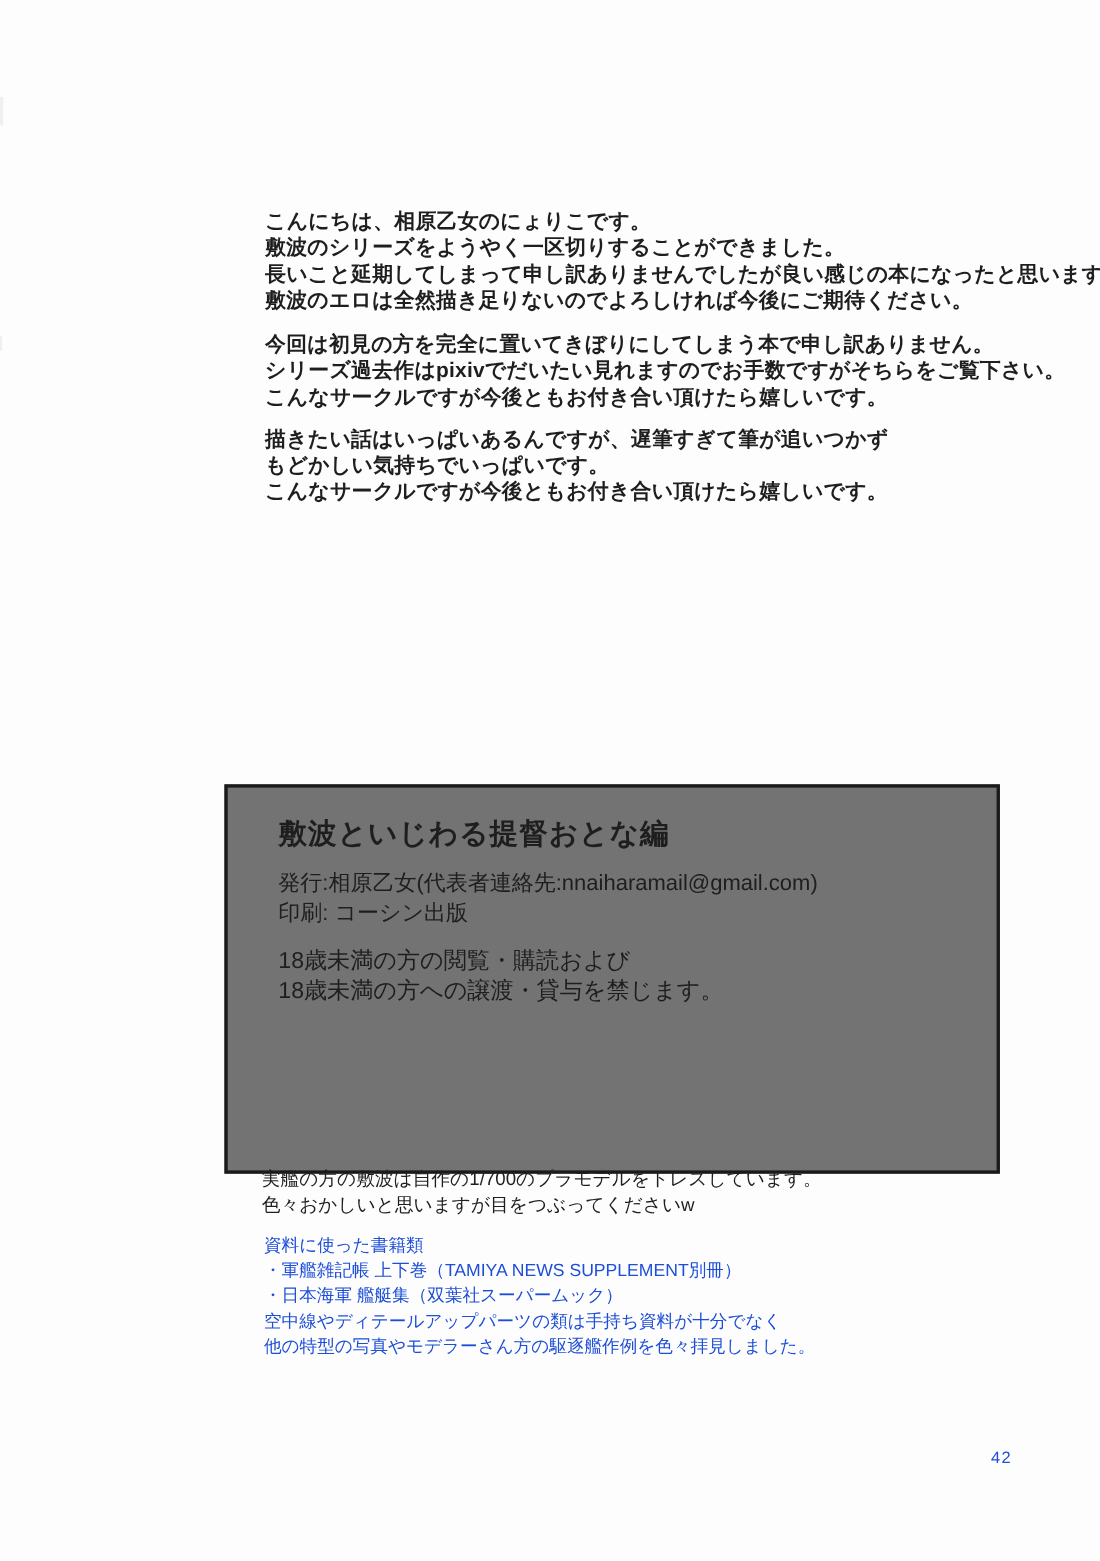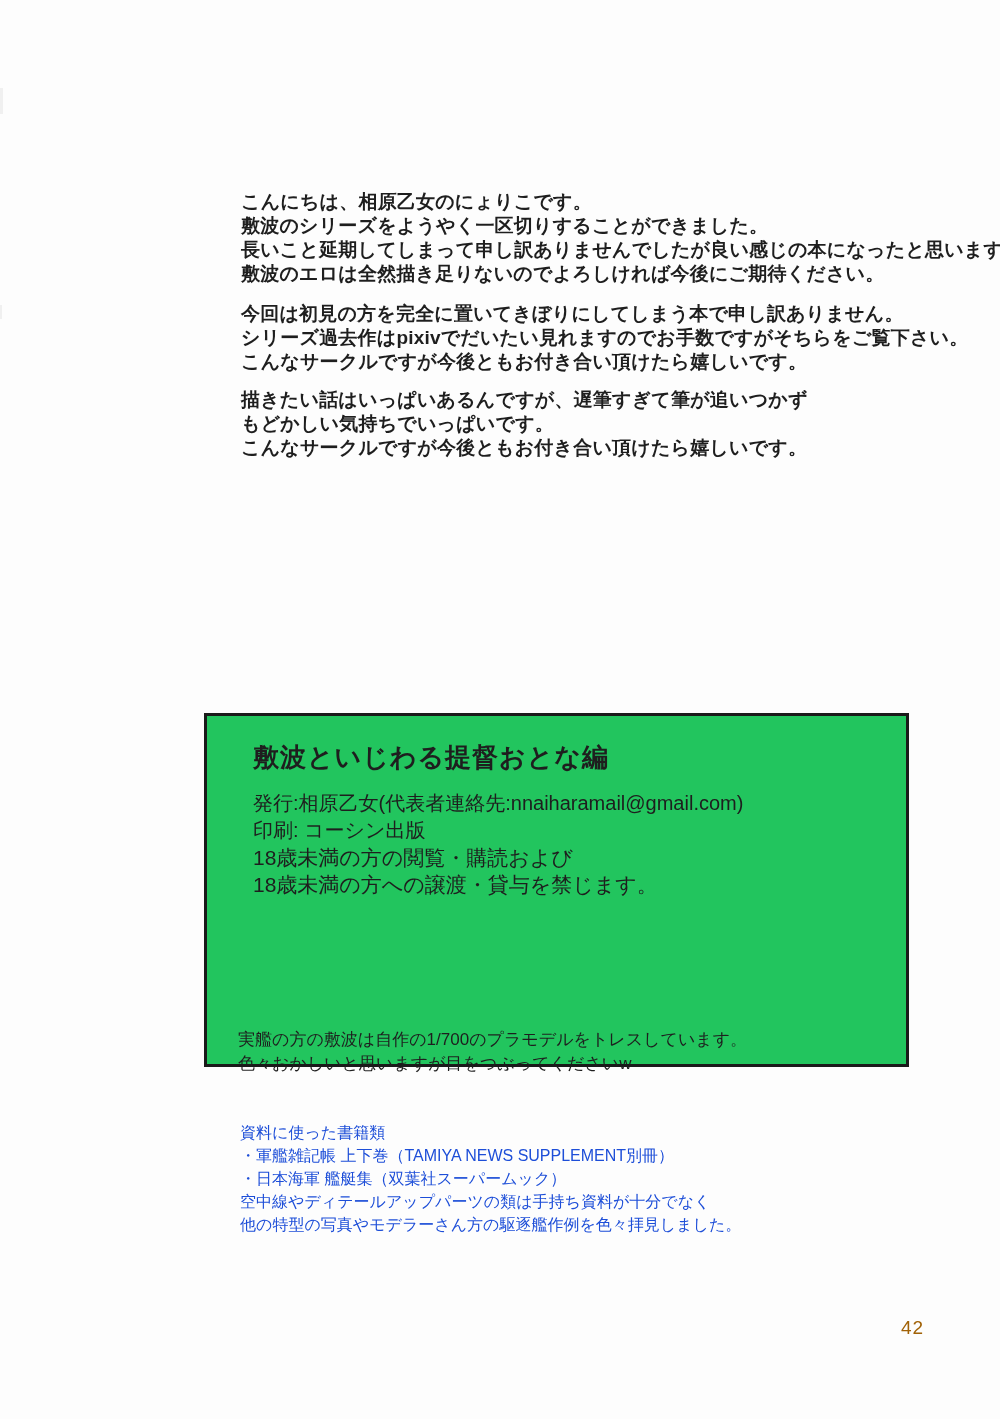--- a/index.html
+++ b/index.html
@@ -32,73 +32,74 @@
   .para-closing  { top: 388px; }
 
   
   .colophon-box {
     position: absolute;
     left: 204px;
     top: 713px;
     width: 653px;
     height: 322px;
     border: 3px solid #1a1a1a;
-    background: #22c55e;
+    background: #737373;
     box-sizing: content-box;
     padding: 26px 0 0 46px;
   }
   .colophon-title {
     font-size: 26px;
     font-weight: 600;
     letter-spacing: 1px;
     line-height: 30px;
   }
   .colophon-info {
     margin-top: 18px;
     font-size: 20px;
     line-height: 27px;
     font-weight: 500;
   }
   .colophon-age {
+    margin-top: 16px;
     font-size: 21px;
     line-height: 27px;
     font-weight: 500;
   }
   .colophon-prohibit {
     margin-top: 22px;
     font-size: 20px;
     line-height: 26px;
     font-weight: 500;
   }
 
   
   .model-note {
     position: absolute;
     left: 238px;
-    top: 1028px;
+    top: 1060px;
     font-size: 17px;
     line-height: 24px;
     font-weight: 500;
   }
   .references {
     position: absolute;
     left: 240px;
     top: 1121px;
     font-size: 16px;
     line-height: 23px;
     font-weight: 400;
     color: #1d4ed8;
   }
 
   .page-number {
     position: absolute;
     left: 901px;
     top: 1317px;
-    font-size: 19px;
-    color: #a16207;
+    font-size: 15px;
+    color: #1d4ed8;
     letter-spacing: 1px;
   }
 
   
   .scan-artifact {
     position: absolute;
     background: rgba(0,0,0,0.05);
   }
   .artifact-1 { left: 0; top: 88px;  width: 3px; height: 26px; }
   .artifact-2 { left: 0; top: 305px; width: 2px; height: 14px; }

